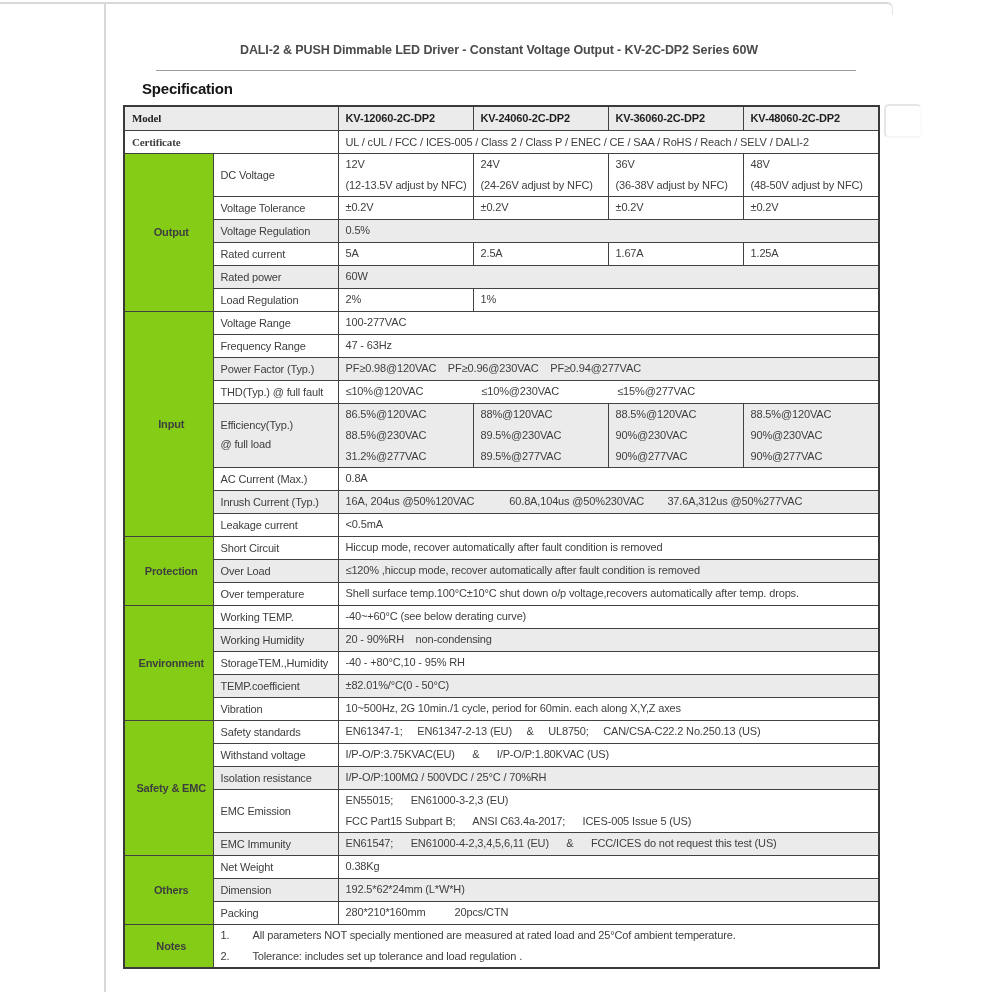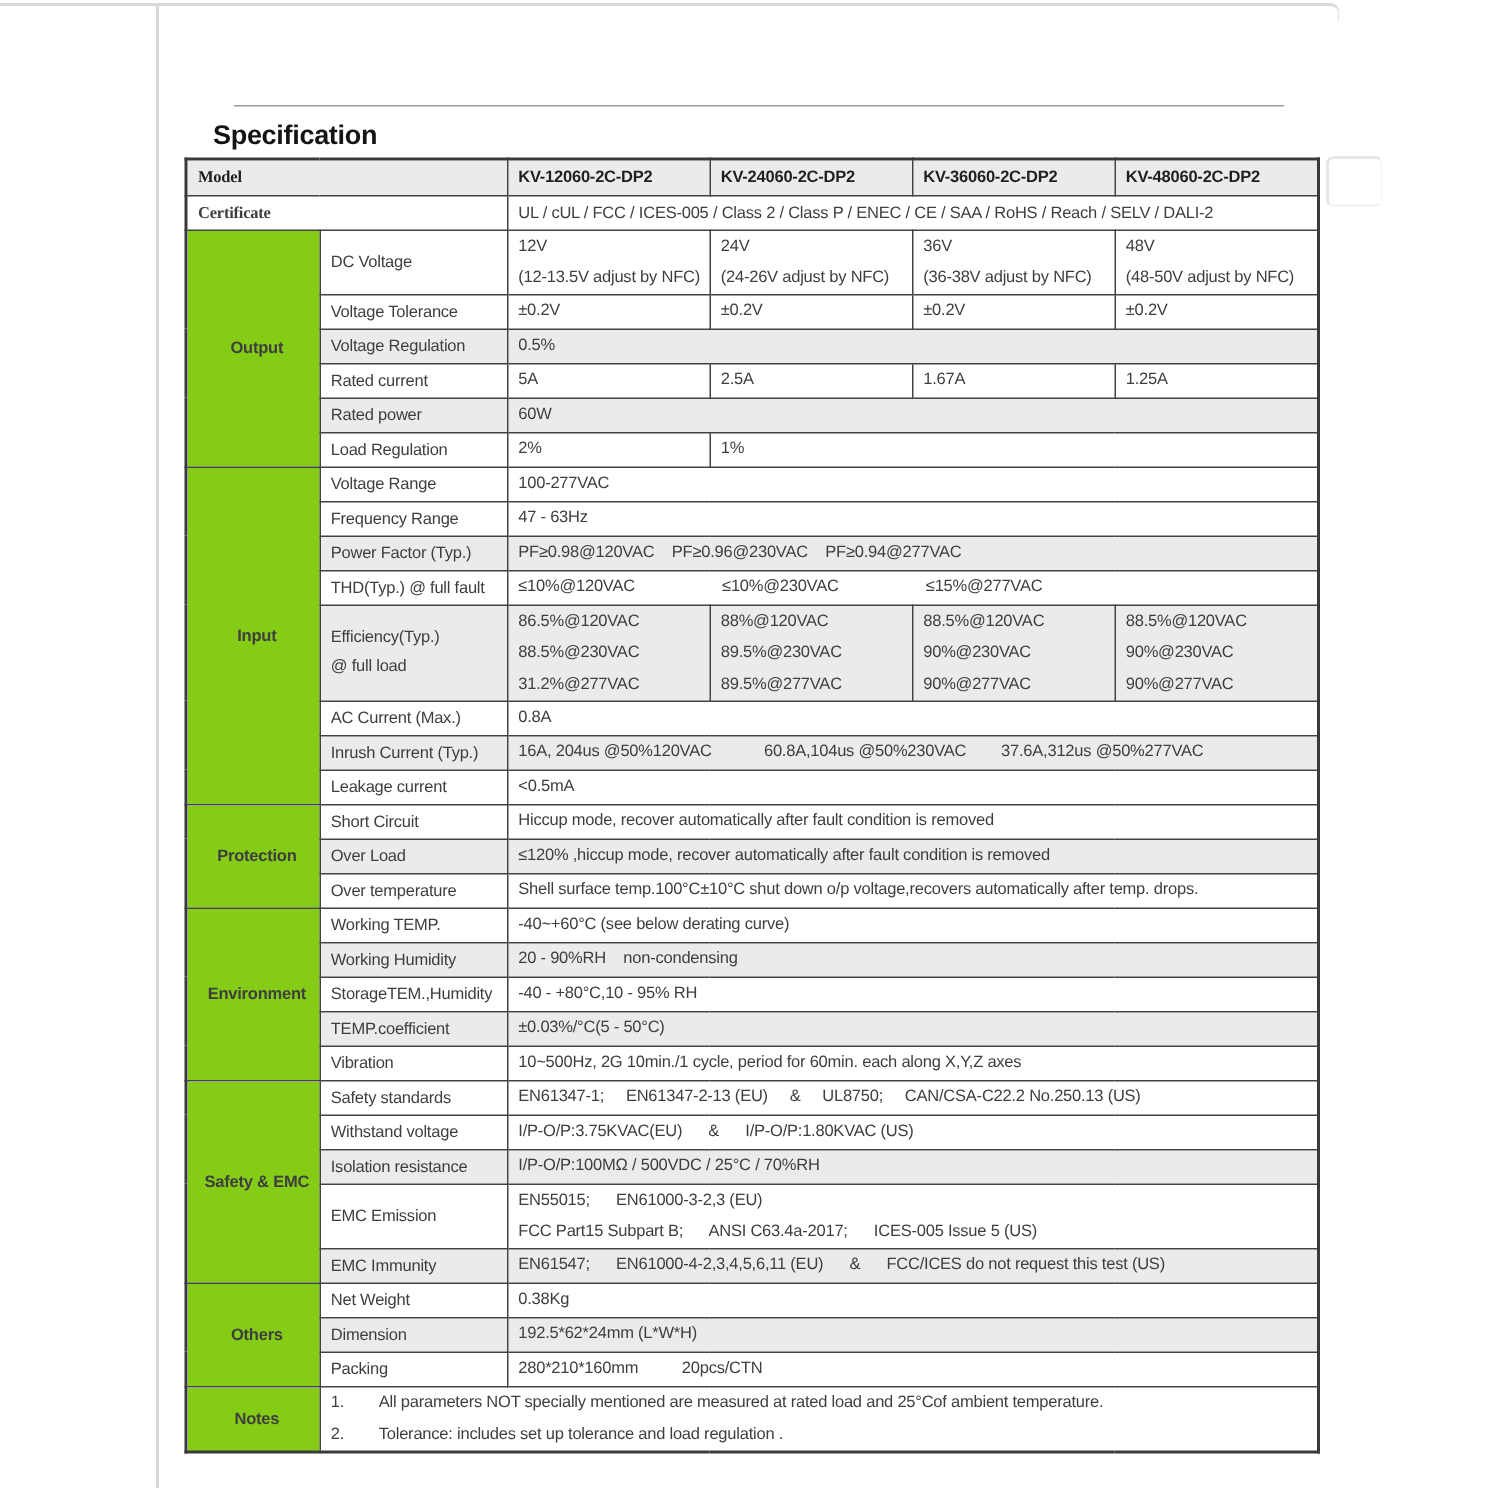--- a/index.html
+++ b/index.html
@@ -6,21 +6,21 @@
   .page{position:relative;width:992px;height:992px;background:#ffffff;overflow:hidden;
         font-family:"Liberation Sans","DejaVu Sans",sans-serif;}
   .top-edge{position:absolute;left:0;top:2px;width:892px;height:11px;
         border-top:2px solid #d9d9d9;border-right:1px solid #e3e3e3;border-top-right-radius:6px;}
   .left-edge{position:absolute;left:104px;top:3px;width:2px;height:989px;background:#d8d8d8;}
   .corner-artifact{position:absolute;left:884px;top:104px;width:34px;height:30px;
         border:2px solid #e6e6e6;border-radius:5px;border-right-color:#fbfbfb;border-bottom-color:#f5f5f5;}
   .doc-title{position:absolute;left:106px;top:43px;width:786px;text-align:center;
         font-size:12.5px;font-weight:bold;color:#4a4a4a;letter-spacing:-0.1px;}
   .title-rule{position:absolute;left:156px;top:70px;width:700px;height:1px;background:#9c9c9c;}
-  .spec-heading{position:absolute;left:142px;top:80px;font-size:18px;font-weight:bold;color:#141414;letter-spacing:-0.2px;}
+  .spec-heading{position:absolute;left:142px;top:80px;font-size:15px;font-weight:bold;color:#141414;letter-spacing:-0.2px;}
   table.spec{position:absolute;left:123px;top:105px;width:755px;border-collapse:collapse;table-layout:fixed;
         border:2px solid #3a3a3a;}
   table.spec td{border:1px solid #424242;font-size:11px;color:#3e3e3e;padding:0 2px 0 7px;
         letter-spacing:-0.15px;vertical-align:middle;overflow:hidden;}
   td.sec{font-weight:bold;text-align:center;color:#1f1f1f;background:#84cc16;padding:0 2px;}
   td.param{color:#383838;}
   tr.shaded td:not(.sec){background:var(--shade,#ebebeb);}
   tr.model-row td{background:var(--shade,#ebebeb);font-weight:bold;color:#1f1f1f;}
   td.bold-label{font-weight:bold;color:#1f1f1f;font-family:Liberation Serif, serif;}
   .line{line-height:21px;white-space:pre-wrap;}
@@ -31,20 +31,21 @@
   .note-text{white-space:pre-wrap;}
 </style>
 </head>
 <body>
 
 <div class="page">
   <div class="top-edge"></div>
   <div class="left-edge"></div>
   <div class="corner-artifact"></div>
 
+  <div class="doc-title">DALI-2 &amp; PUSH Dimmable LED Driver - Constant Voltage Output - KV-2C-DP2 Series 60W</div>
   <div class="title-rule"></div>
   <div class="spec-heading">Specification</div>
 
   <table class="spec" id="spec-table">
     <colgroup>
       <col style="width:89px">
         <col style="width:125px">
       <col style="width:135px">
         <col style="width:135px">
       <col style="width:135px">
@@ -236,21 +237,21 @@
         </tr>
         <tr style="height: 23px;">
           <td class="param">StorageTEM.,Humidity</td>
           <td class="val" colspan="4">
             <div class="line">-40 - +80°C,10 - 95% RH</div>
           </td>
         </tr>
         <tr class="shaded" style="height: 23px;">
           <td class="param">TEMP.coefficient</td>
           <td class="val" colspan="4">
-            <div class="line">±0.03%/°C(5 - 50°C)</div>
+            <div class="line">±82.01%/°C(0 - 50°C)</div>
           </td>
         </tr>
         <tr style="height: 23px;">
           <td class="param">Vibration</td>
           <td class="val" colspan="4">
             <div class="line">10~500Hz, 2G 10min./1 cycle, period for 60min. each along X,Y,Z axes</div>
           </td>
         </tr>
         <tr style="height: 23px;">
           <td class="sec" rowspan="5">Safety &amp; EMC</td>

